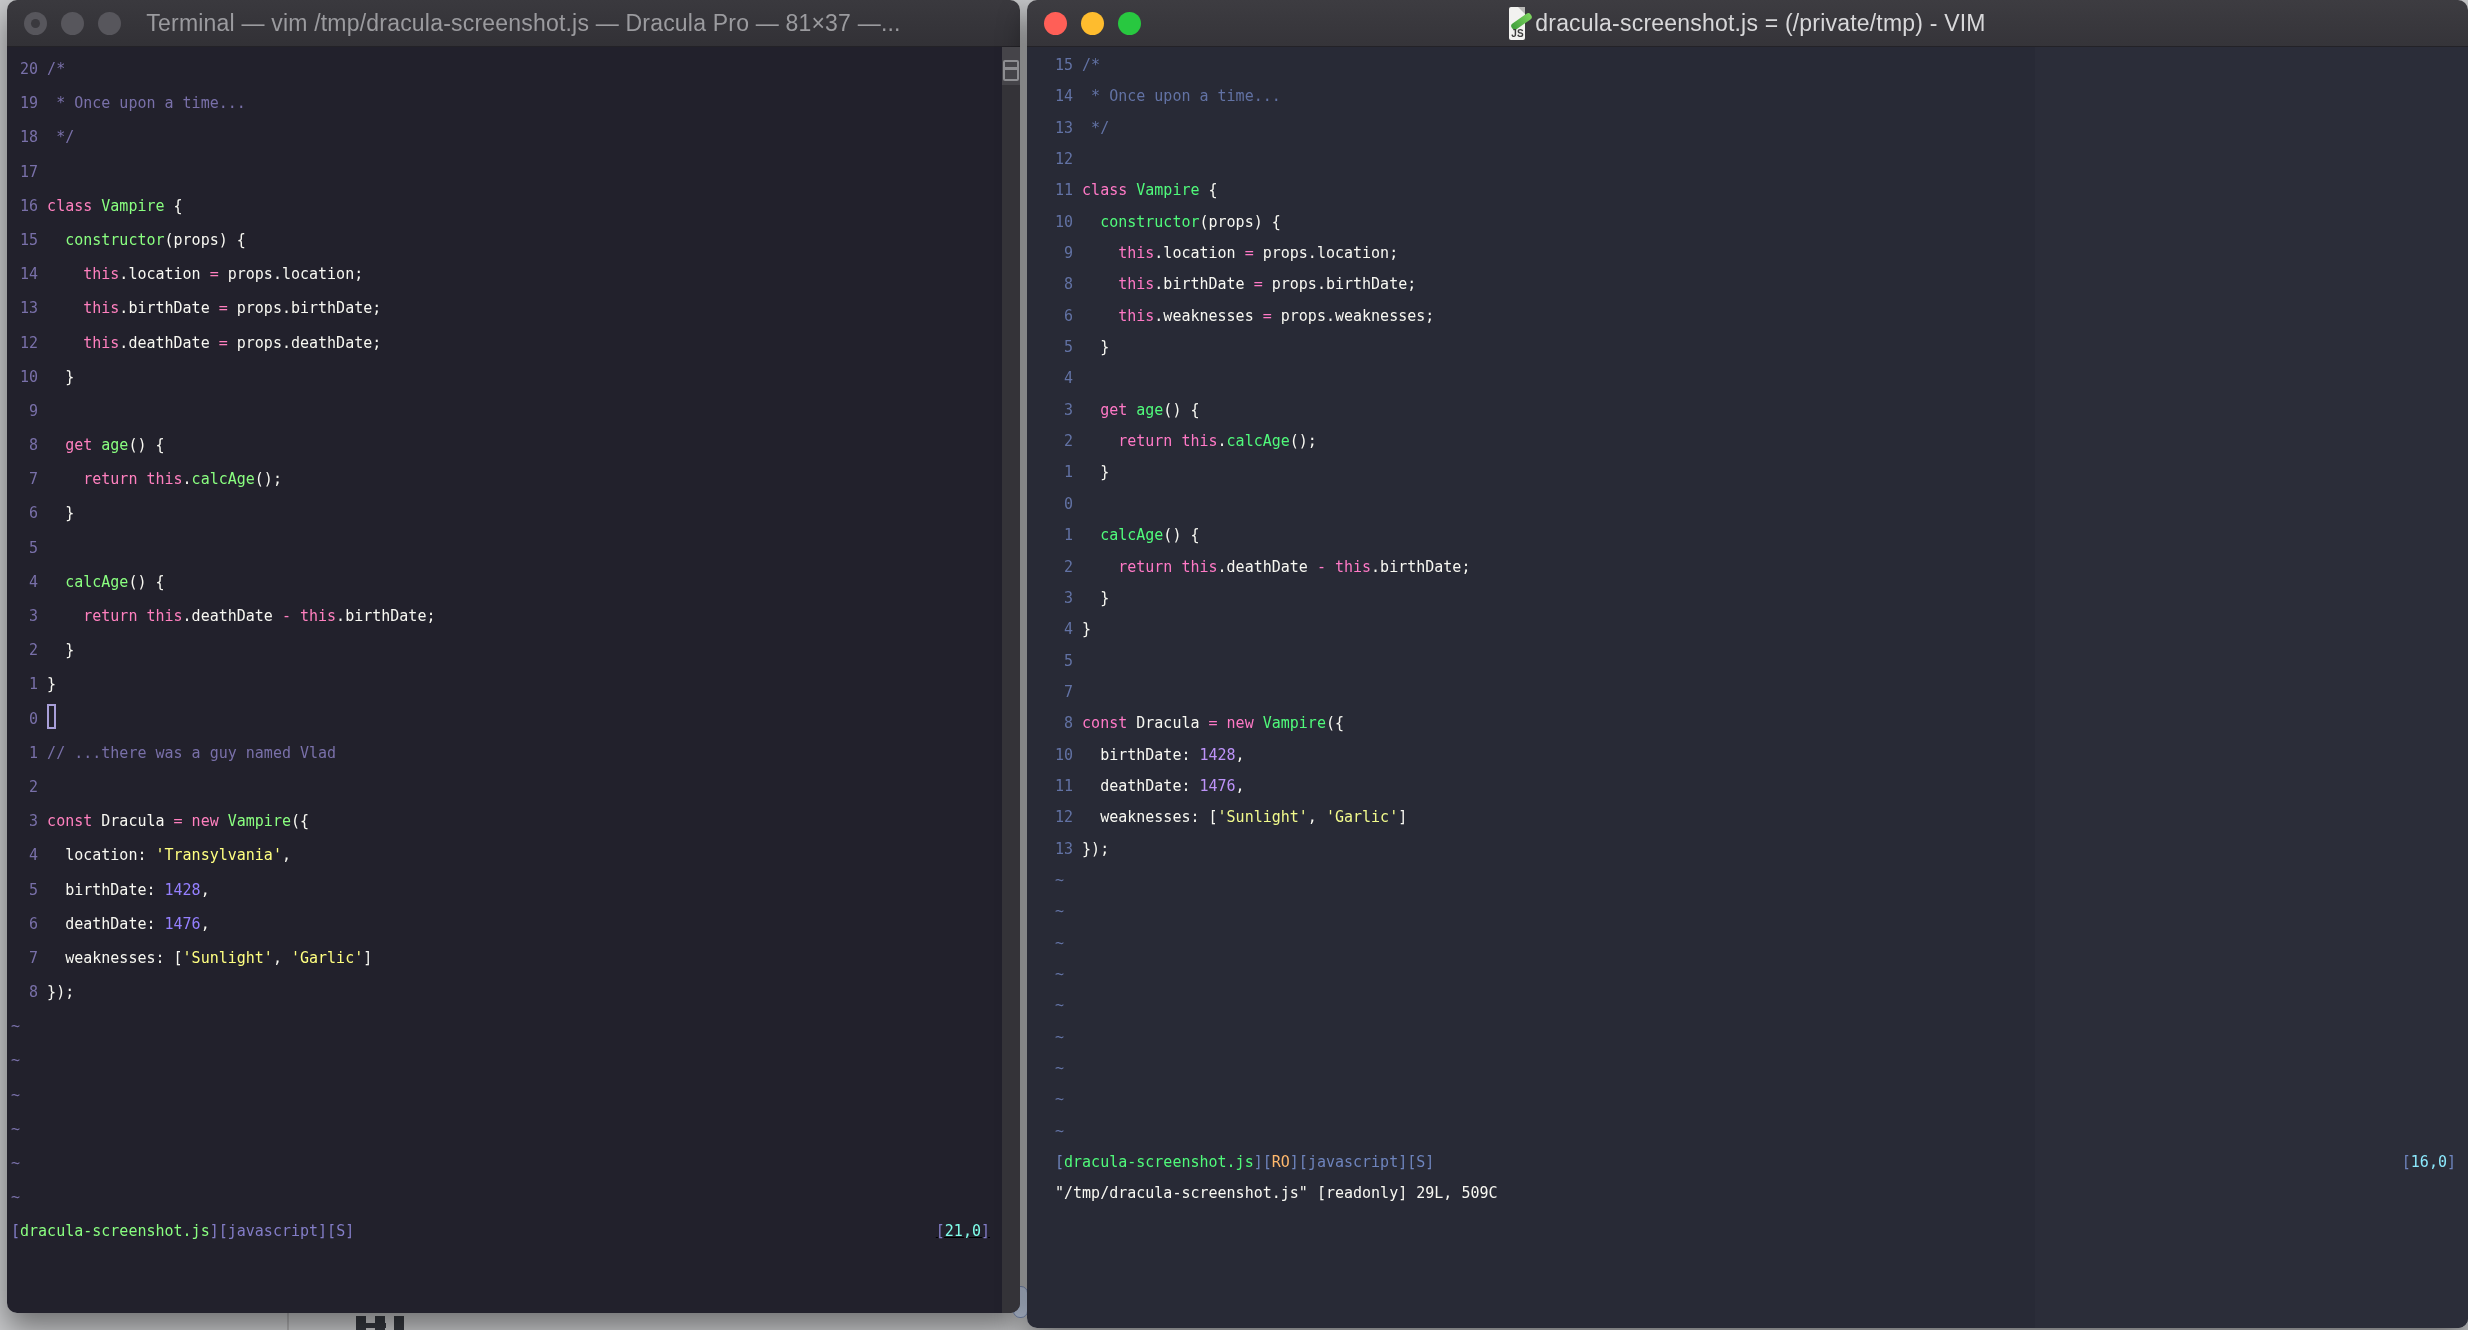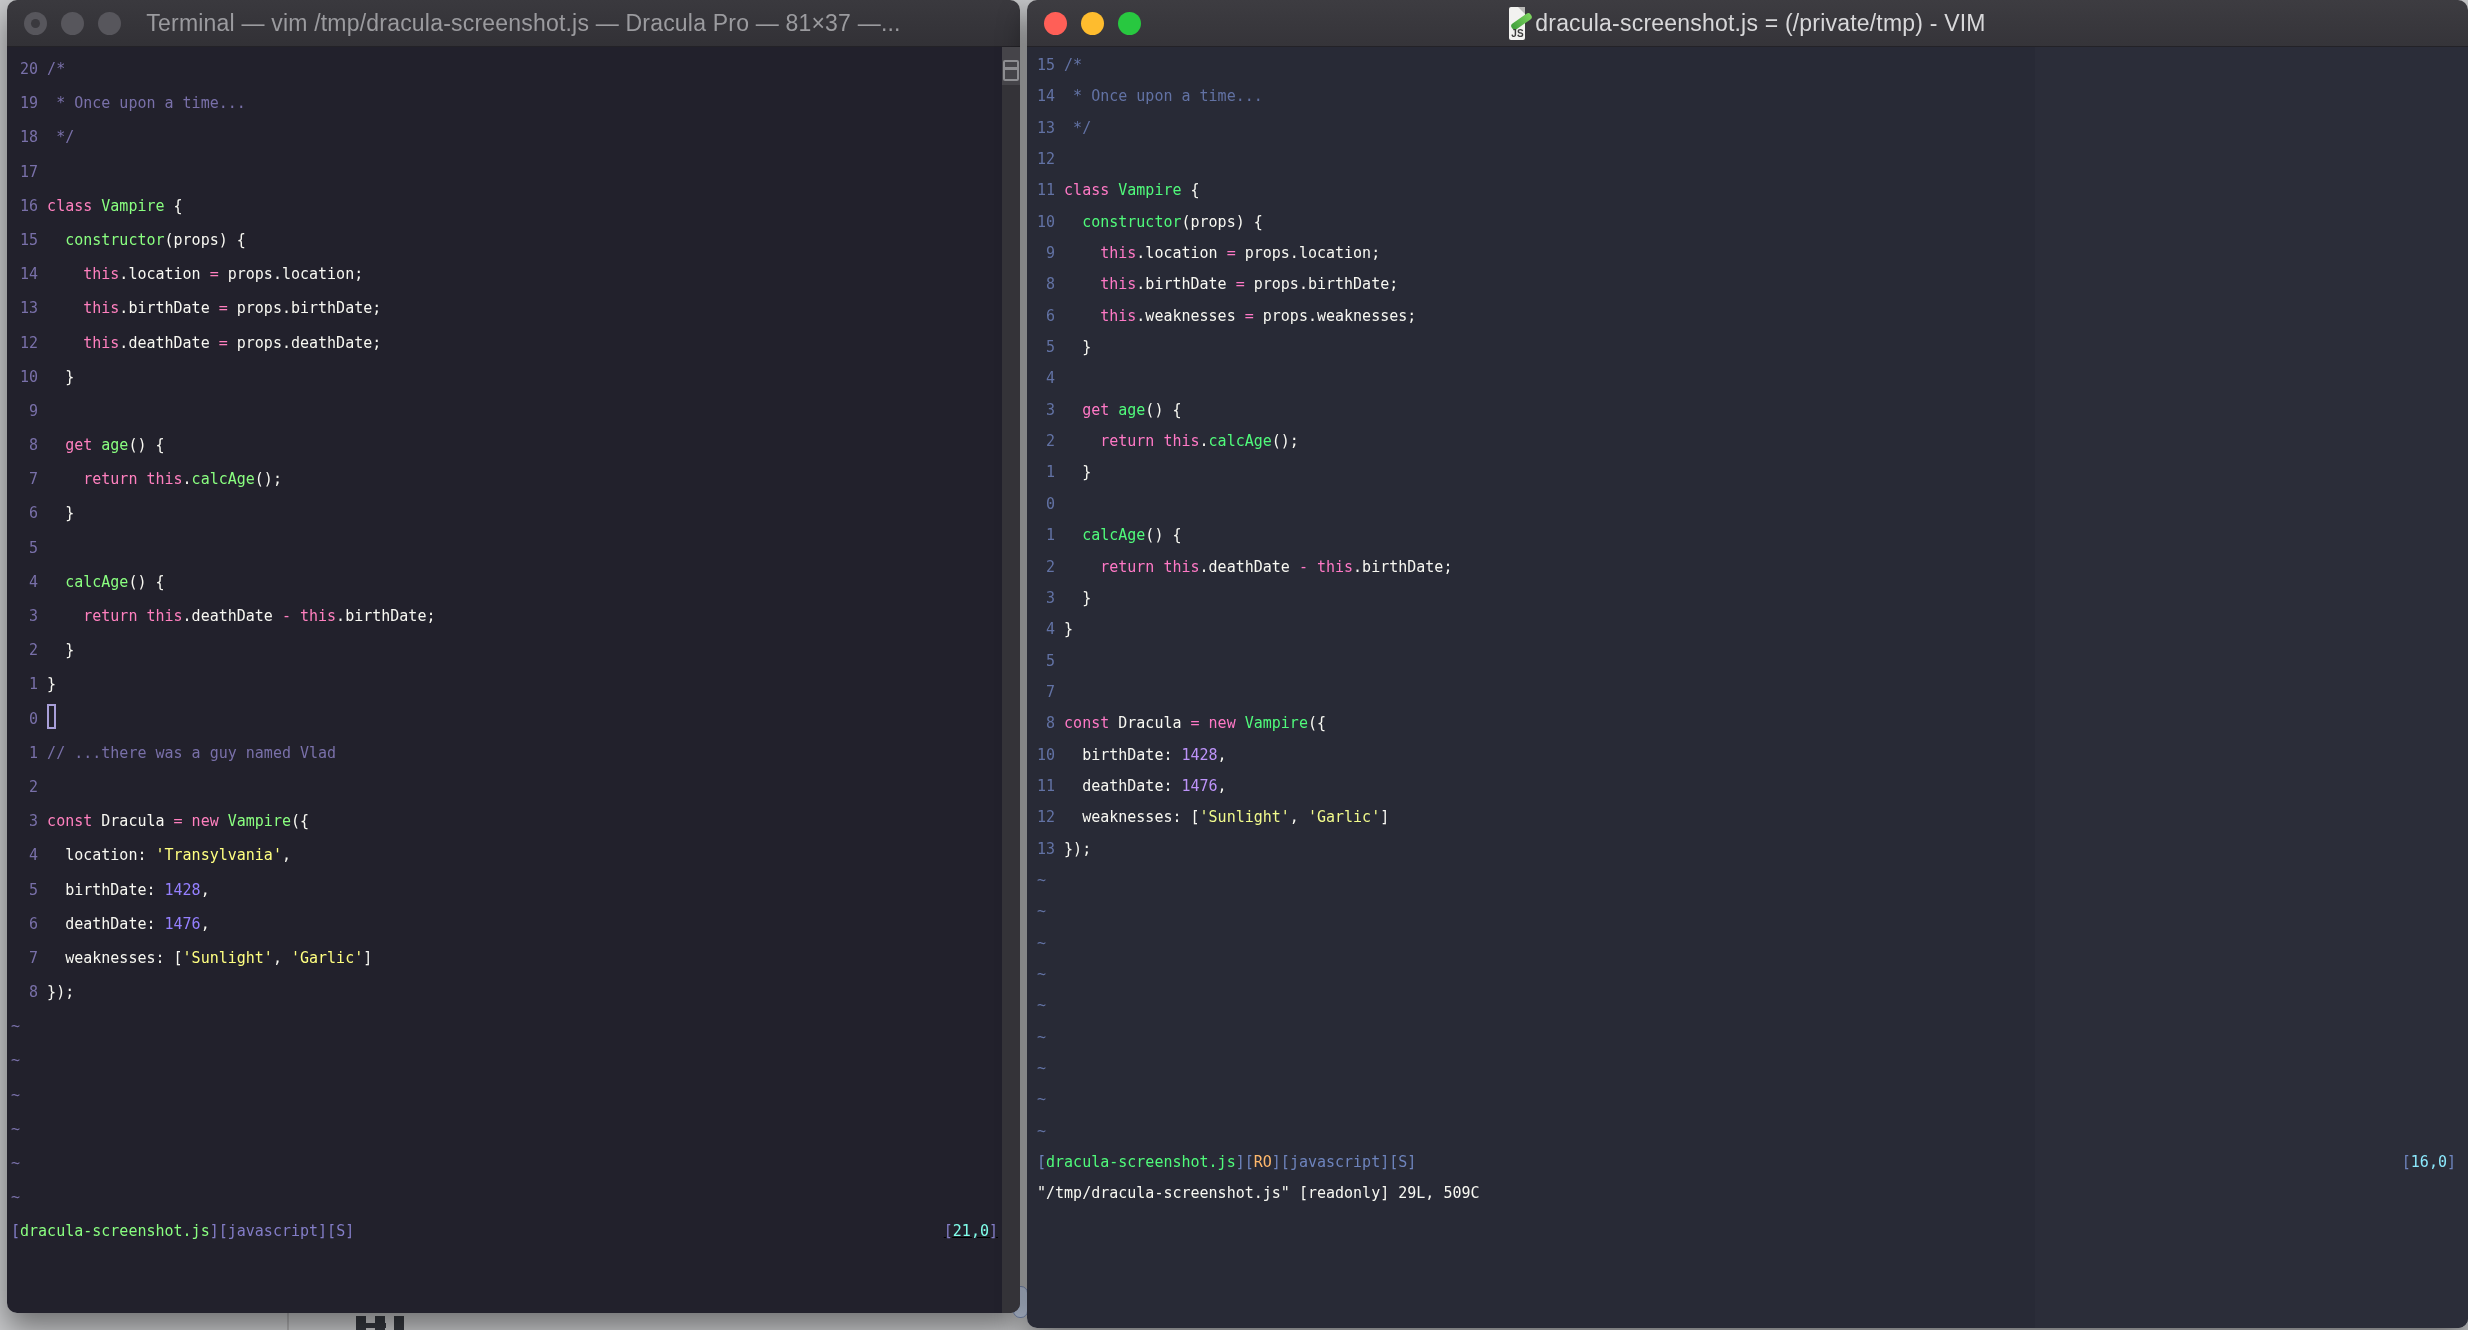--- a/index.html
+++ b/index.html
@@ -39,21 +39,21 @@
   .doc-icon::before { content:""; position:absolute; left:1px; top:11px; width:23px; height:7px; border-radius:3px;
     background:linear-gradient(90deg,#3f9e3c,#7ed65f); transform:rotate(-35deg); }
   .doc-icon::after { content:""; position:absolute; right:0; top:0; border-style:solid; border-width:0 7px 7px 0;
     border-color:transparent #b9b9b7 transparent transparent; }
   .doc-icon .js-label { position:absolute; left:2px; bottom:1px; font-size:10px; font-weight:bold; color:#3c3c3c; font-family:"Liberation Sans",sans-serif; }
 
   
   .pane { position:absolute; left:0; right:0; bottom:0; top:47px;
     font-family:"DejaVu Sans Mono", monospace; font-size:15px; }
   .p-left  { background:#22212c; padding:5px 0 0 4px; }
-  .p-right { background:#282a36; padding:3px 0 0 10px; }
+  .p-right { background:#282a36; padding:3px 0 0 28px; }
   .p-right .right-fill { position:absolute; left:1008px; right:0; top:0; bottom:0; background:#2b2d39; }
 
   .rows { position:relative; z-index:1; }
   .row { white-space:pre; }
   .p-left  .row { height:34.2px; line-height:34.2px; }
   .p-right .row { height:31.35px; line-height:31.35px; }
 
   .gut { display:inline-block; text-align:right; color:var(--gut); }
   .p-left  .gut { width:3ch; }
   .p-right .gut { width:2ch; }
@@ -71,21 +71,21 @@
   .p-right { --f:#f8f8f2; --c:#6272a4; --k:#ff79c6; --g:#50fa7b; --s:#f1fa8c; --n:#bd93f9;
              --num:#8be9fd; --br:#6e84bd; --ro:#ffb86c; --gut:#6272a4; }
 
   .status-row { display:flex; }
   .st-br   { color:var(--br); }
   .st-file { color:var(--g); }
   .st-flag { color:var(--br); }
   .st-ro   { color:var(--ro); }
   .st-num  { color:var(--num); }
   .ruler { margin-left:auto; }
-  .p-left  .ruler { padding-right:22px;text-decoration:underline; }
+  .p-left  .ruler { padding-right:30px;text-decoration:underline; }
   .p-right .ruler { padding-right:12px; }
   .cmd { color:var(--f); }
 
   .cursor-hollow { display:inline-block; width:1ch; height:25px; border:2px solid #a89fd9; vertical-align:-5px; }
 
   
   .scroll-strip { position:absolute; top:0; right:0; bottom:0; width:18px; background:#343338; z-index:2; }
   .split-btn { position:absolute; top:0; left:0; width:18px; height:38px; background:#454449; border:none; cursor:pointer; }
   .split-btn::before { content:""; display:block; margin:8px auto 0; width:12px; height:17px;
     border:2px solid #8d8d91; border-radius:2px;

